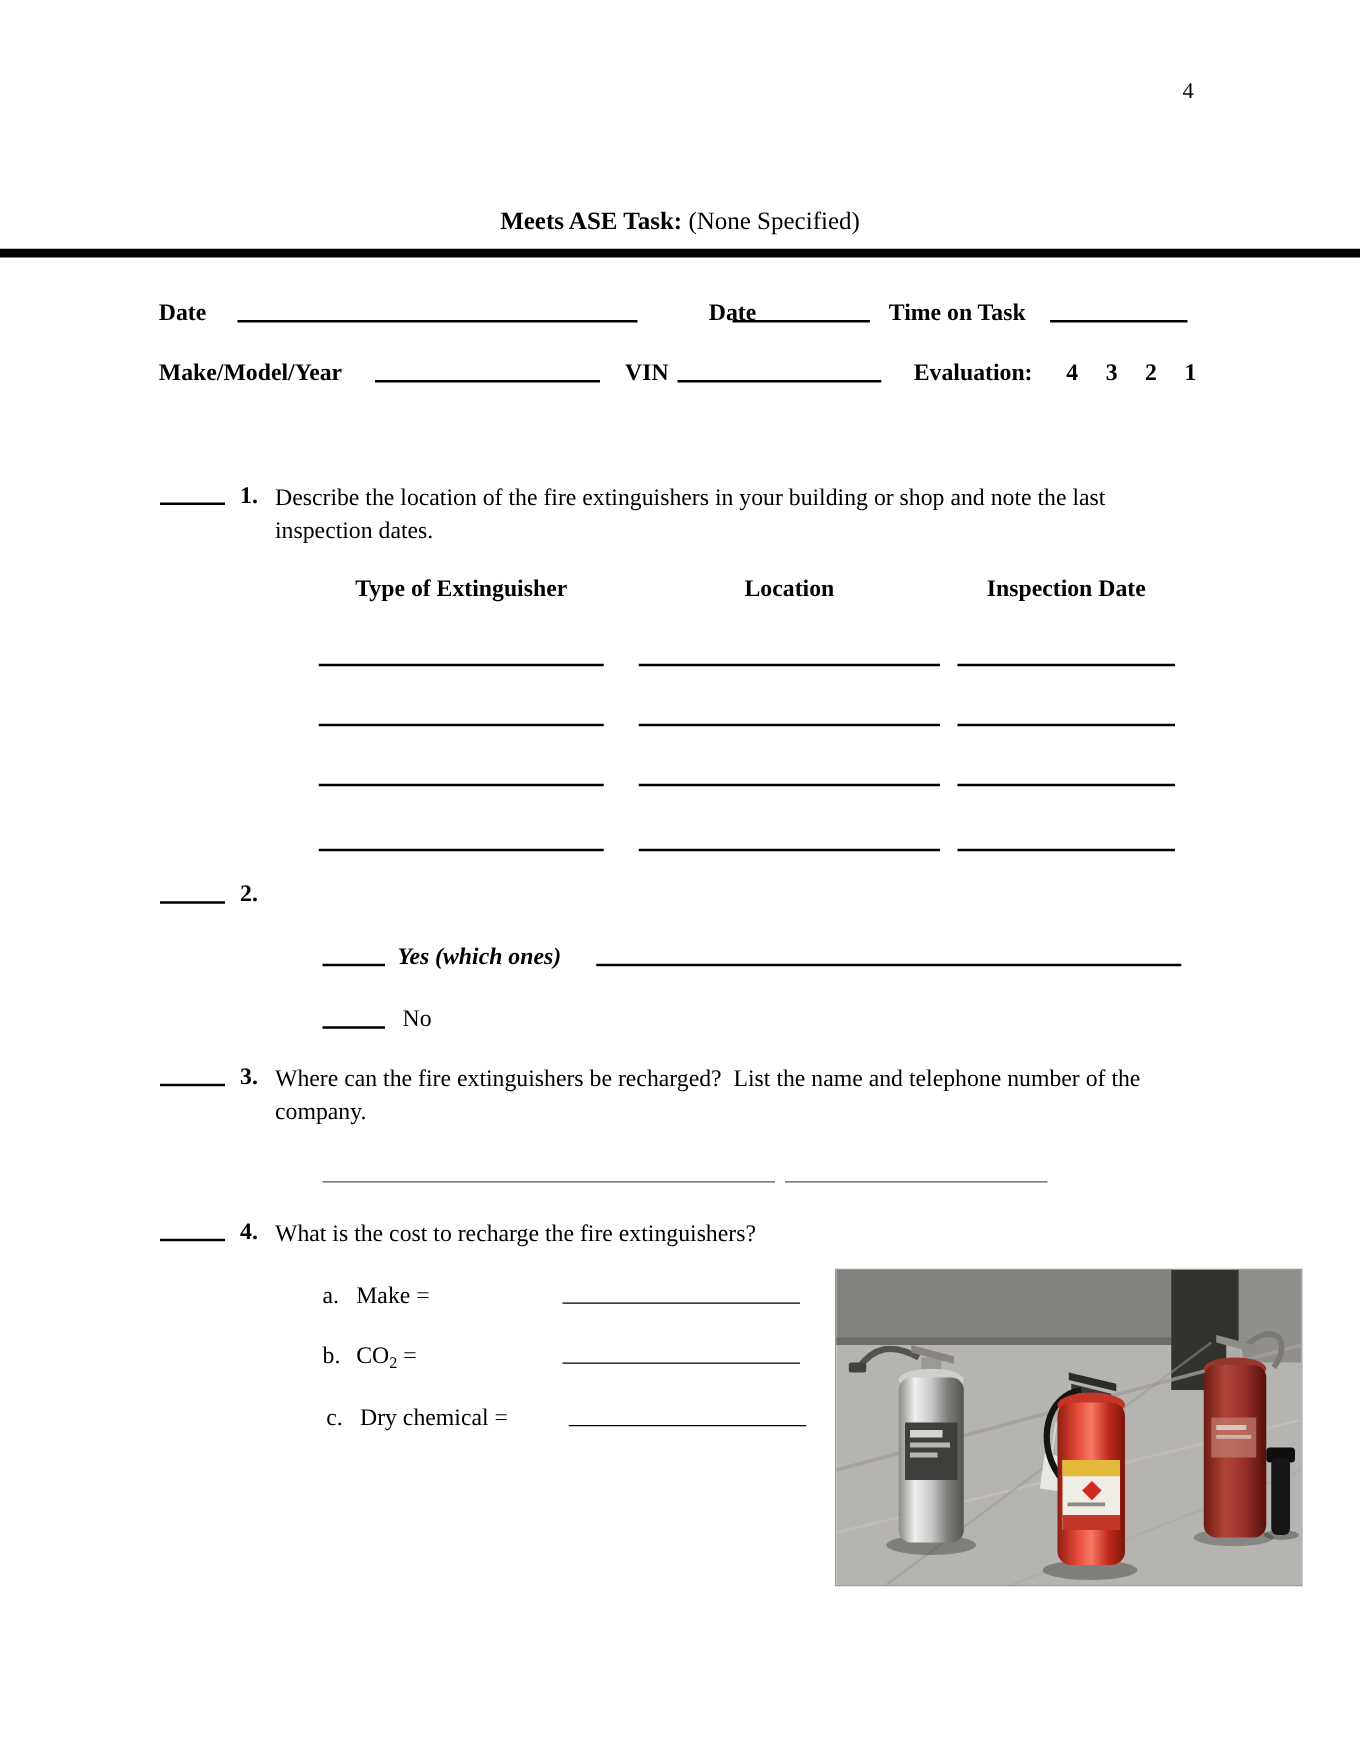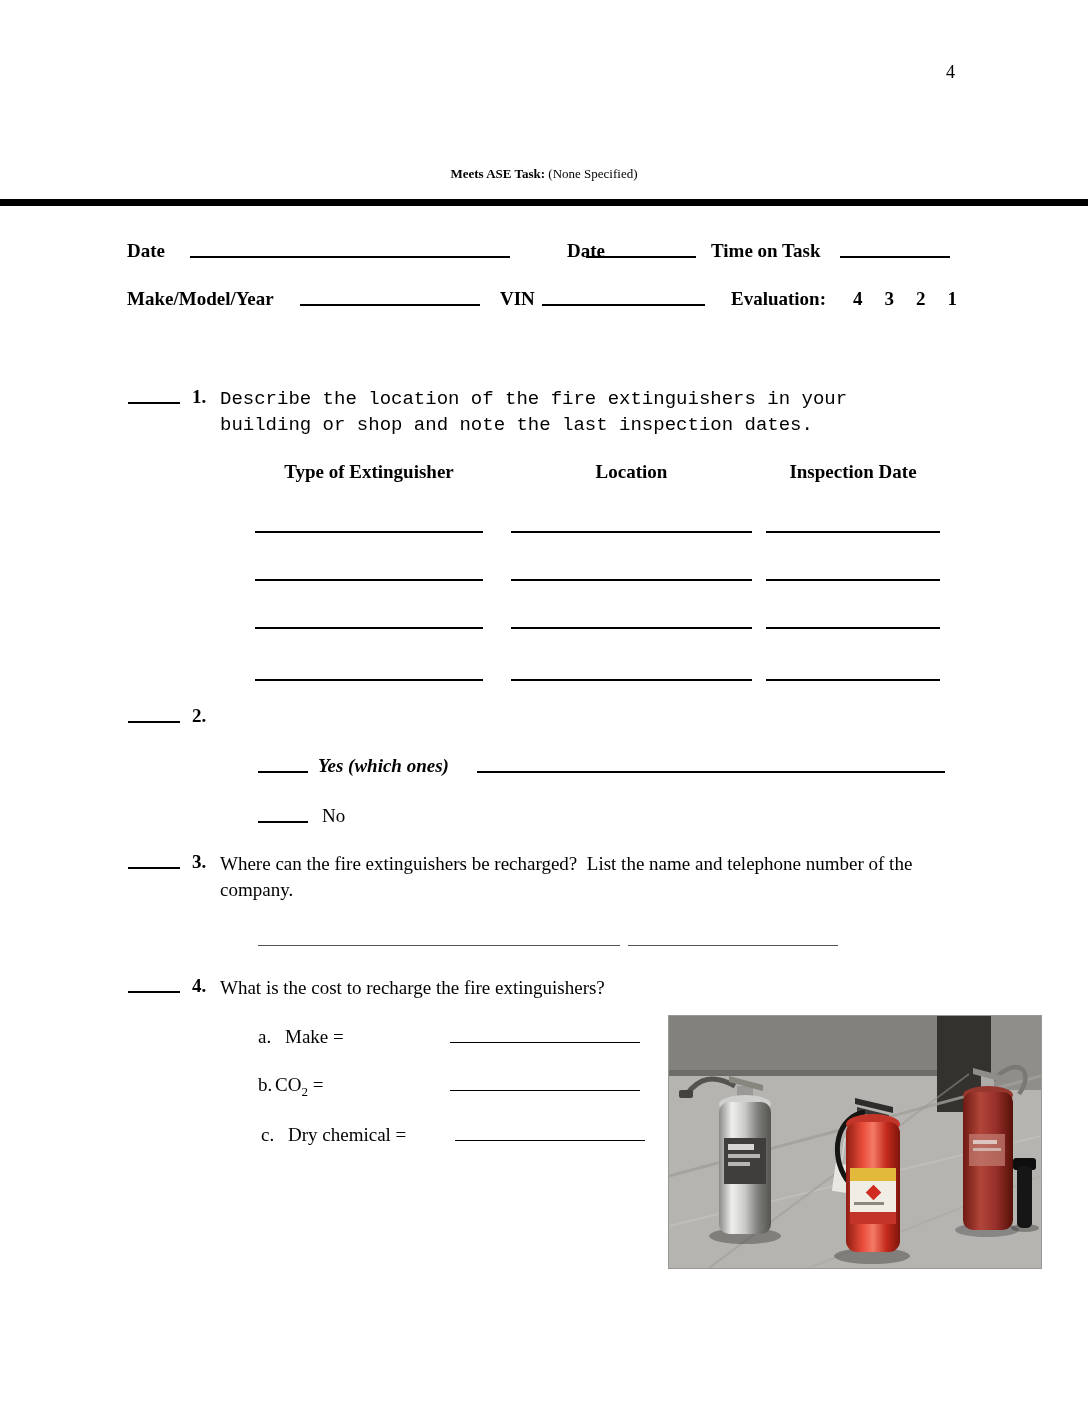--- a/index.html
+++ b/index.html
@@ -11,21 +11,21 @@
     color:#000;
     font-size:19px;
     overflow:hidden;
   }
   .abs{position:absolute;}
   .b{font-weight:bold;}
   .center{text-align:center;}
   .fline{position:absolute;height:0;border-bottom:2px solid #000;}
   .tline{position:absolute;height:0;border-bottom:1px solid #555;}
   .title{font-size:34px;font-weight:bold;letter-spacing:0.5px;}
-  .subtitle{font-size:13px;}
+  .subtitle{font-size:20px;}
   .rule{position:absolute;left:0;width:1088px;background:#000;}
   .qtext{line-height:26px;white-space:pre-wrap;}
   .evalrow{display:flex;gap:22px;font-weight:bold;}
   sub{font-size:13px;}
   .photo{border:1px solid #9a9894;}
 </style>
 </head>
 <body>
 
 <div class="page">
@@ -54,21 +54,21 @@
   <div class="abs b" style="left:731px;top:288px;">Evaluation:</div>
   <div class="abs evalrow" style="left:853px;top:288px;">
     <span>4</span>
     <span>3</span>
     <span>2</span>
     <span>1</span>
   </div>
 
   <div class="fline" style="left:128px;top:402px;width:52px;"></div>
   <div class="abs b" style="left:192px;top:386px;">1.</div>
-  <div class="abs qtext" style="left:220px;top:386px;width:715px;font-family:Liberation Mono, monospace;">Describe the location of the fire extinguishers in your building or shop and note the last inspection dates.</div>
+  <div class="abs qtext" style="left:220px;top:386px;width:715px;">Describe the location of the fire extinguishers in your building or shop and note the last inspection dates.</div>
 
   <div class="abs b center" style="left:255px;top:461px;width:228px;">Type of Extinguisher</div>
   <div class="abs b center" style="left:511px;top:461px;width:241px;">Location</div>
   <div class="abs b center" style="left:766px;top:461px;width:174px;">Inspection Date</div>
 
   <div class="fline" style="left:255px;top:531px;width:228px;"></div>
   <div class="fline" style="left:511px;top:531px;width:241px;"></div>
   <div class="fline" style="left:766px;top:531px;width:174px;"></div>
 
   <div class="fline" style="left:255px;top:579px;width:228px;"></div>
@@ -102,21 +102,21 @@
 
   <div class="fline" style="left:128px;top:991px;width:52px;"></div>
   <div class="abs b" style="left:192px;top:975px;">4.</div>
   <div class="abs qtext" style="left:220px;top:975px;width:715px;">What is the cost to recharge the fire extinguishers?</div>
 
   <div class="abs" style="left:258px;top:1026px;">a.</div>
   <div class="abs" style="left:285px;top:1026px;">Make =</div>
   <div class="fline" style="left:450px;top:1042px;width:190px;border-bottom-width:1px;"></div>
 
   <div class="abs" style="left:258px;top:1074px;">b.</div>
-  <div class="abs" style="left:275px;top:1074px;">
+  <div class="abs" style="left:285px;top:1074px;">
     <span>CO</span><sub>2</sub>
     <span>=</span>
   </div>
   <div class="fline" style="left:450px;top:1090px;width:190px;border-bottom-width:1px;"></div>
 
   <div class="abs" style="left:261px;top:1124px;">c.</div>
   <div class="abs" style="left:288px;top:1124px;">Dry chemical =</div>
   <div class="fline" style="left:455px;top:1140px;width:190px;border-bottom-width:1px;"></div>
 
   <div class="abs" style="left:668px;top:1015px;width:372px;height:252px;">

